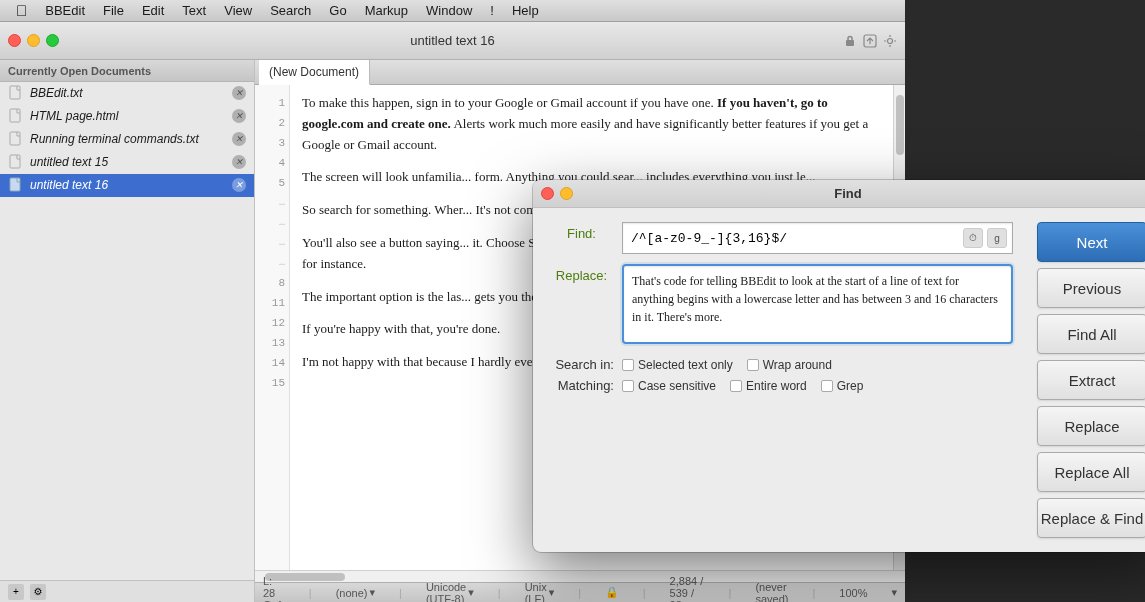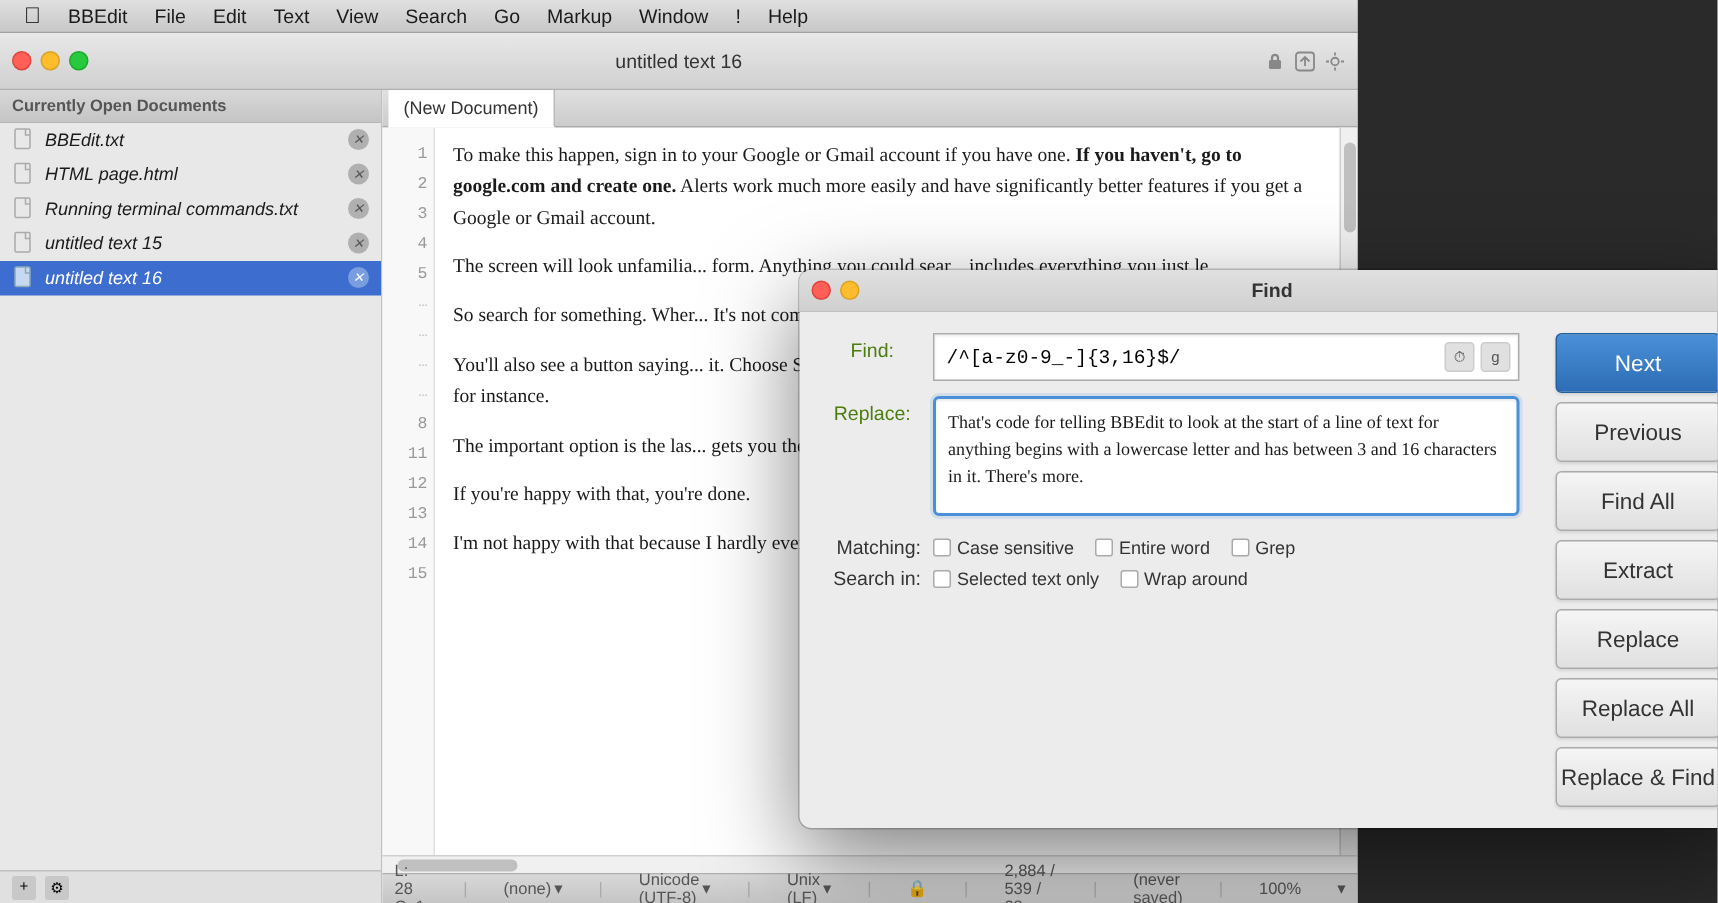--- a/index.html
+++ b/index.html
@@ -723,51 +723,51 @@
         </div>
 
         <div class="find-row">
           <label class="find-label">Replace:</label>
           <div class="find-input-wrapper">
             <textarea class="find-replace-input" style="">That's code for telling BBEdit to look at the start of a line of text for anything begins with a lowercase letter and has between 3 and 16 characters in it. There's more.</textarea>
           </div>
         </div>
 
         <div class="find-options-row">
+          <span class="find-options-label">Search in:</span>
+          <div class="find-options-checkboxes">
+            <label class="find-checkbox-group">
+              <div class="find-checkbox"></div>
+              <span>Selected text only</span>
+            </label>
+            <label class="find-checkbox-group">
+              <div class="find-checkbox"></div>
+              <span>Wrap around</span>
+            </label>
+          </div>
+        </div>
+
+        <div class="find-options-row">
           <span class="find-options-label">Matching:</span>
           <div class="find-options-checkboxes">
             <label class="find-checkbox-group">
               <div class="find-checkbox"></div>
               <span>Case sensitive</span>
             </label>
             <label class="find-checkbox-group">
               <div class="find-checkbox"></div>
               <span>Entire word</span>
             </label>
             <label class="find-checkbox-group">
               <div class="find-checkbox"></div>
               <span>Grep</span>
             </label>
           </div>
         </div>
 
-        <div class="find-options-row">
-          <span class="find-options-label">Search in:</span>
-          <div class="find-options-checkboxes">
-            <label class="find-checkbox-group">
-              <div class="find-checkbox"></div>
-              <span>Selected text only</span>
-            </label>
-            <label class="find-checkbox-group">
-              <div class="find-checkbox"></div>
-              <span>Wrap around</span>
-            </label>
-          </div>
-        </div>
-
       </div>
     </div>
 
     <div class="find-buttons">
       <button class="find-btn primary">Next</button>
       <button class="find-btn">Previous</button>
       <button class="find-btn">Find All</button>
       <button class="find-btn">Extract</button>
       <button class="find-btn">Replace</button>
       <button class="find-btn">Replace All</button>

